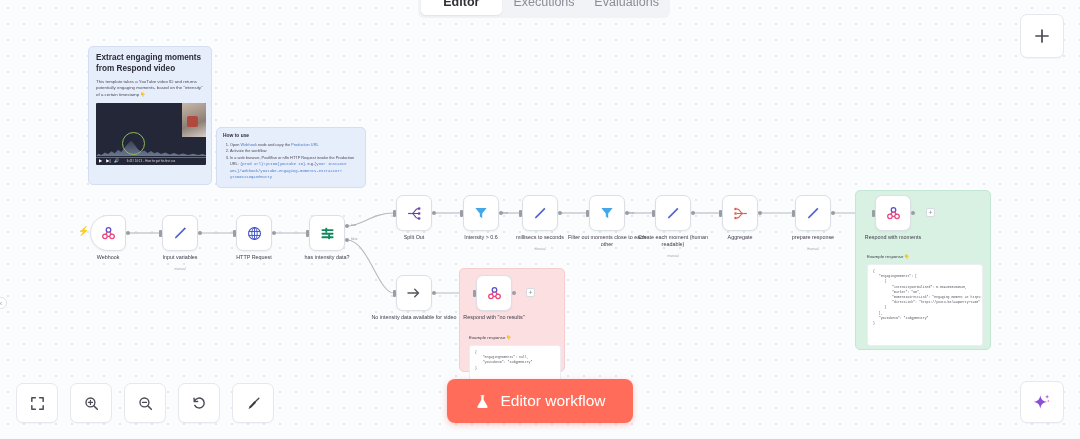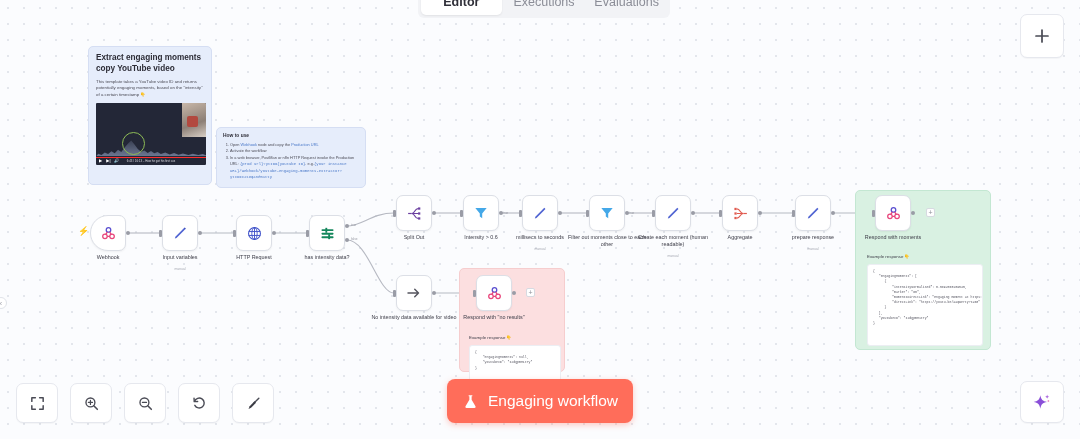--- a/index.html
+++ b/index.html
@@ -188,21 +188,21 @@
     <path class="wire" d="M833,213 L873,213"></path>
     <path class="wire" d="M913,213 L926,213"></path>
     <path class="wire" d="M434,293 L474,293"></path>
     <path class="wire" d="M514,293 L526,293"></path>
   </svg>
 
   <span class="trigger-bolt">⚡</span>
   <div id="canvas-collapse-handle">‹</div>
 
   <div class="sticky" id="note-template">
-    <div class="nt-title">Extract engaging moments copy YouTube video</div>
+    <div class="nt-title">Extract engaging moments from Respond video</div>
     <div class="nt-body">This template takes a YouTube video ID and returns potentially engaging moments, based on the "intensity" of a certain timestamp 👇</div>
     <div id="note-video">
       <div class="vid-inset"></div>
       <div class="wave"></div>
       <div class="wave-circle"></div>
       <div class="vid-progress"></div>
       <div class="vid-ctrl">
         <span class="vglyph">▶</span>
         <span class="vglyph">▶|</span>
         <span class="vglyph">🔊</span>
@@ -484,14 +484,14 @@
       <path d="M19.5 4.5 L13 11" stroke="#4a4b55" stroke-width="2" stroke-linecap="round"></path>
       <path d="M13.4 8.8 L15.6 11 L8.6 18 L5 19.6 L6.6 16 Z" fill="#3b3c45"></path>
     </svg>
   </div>
 </div>
 
 <button id="execute-workflow-button">
   <svg width="17" height="17" viewBox="0 0 24 24">
     <path d="M9.4 3 H14.6 V4.6 H13.6 V9.4 L19 18.6 C19.7 19.8 18.9 21 17.6 21 H6.4 C5.1 21 4.3 19.8 5 18.6 L10.4 9.4 V4.6 H9.4 Z" fill="#fff"></path>
   </svg>
-  <span>Engaging workflow</span>
+  <span>Editor workflow</span>
 </button>
 
 </body></html>

